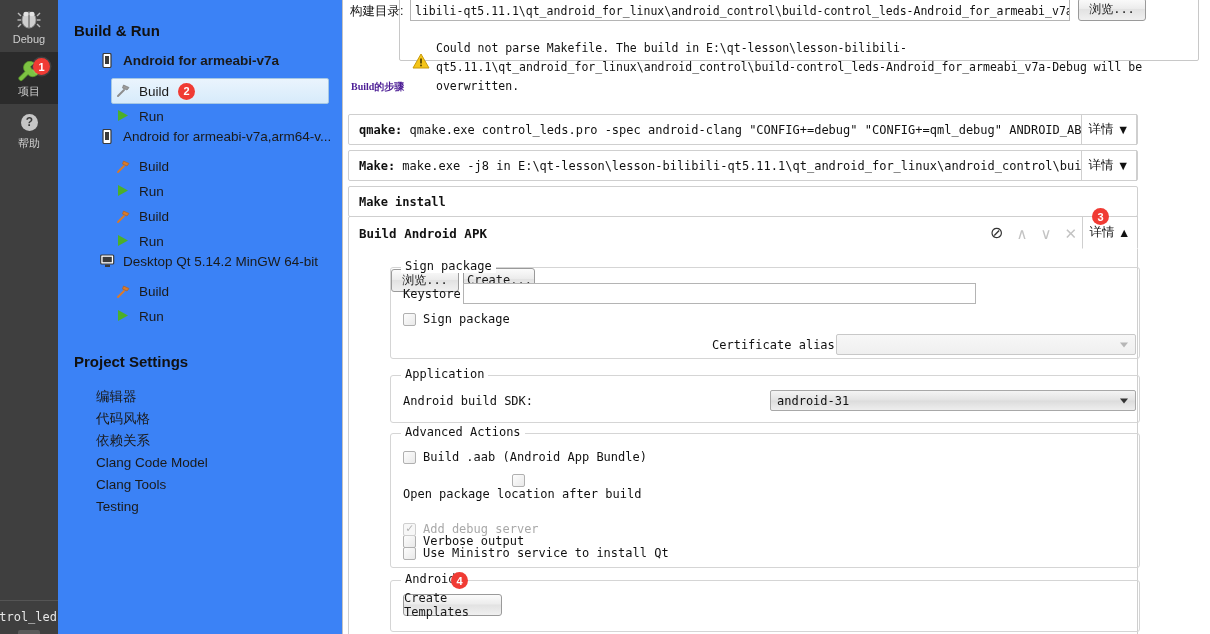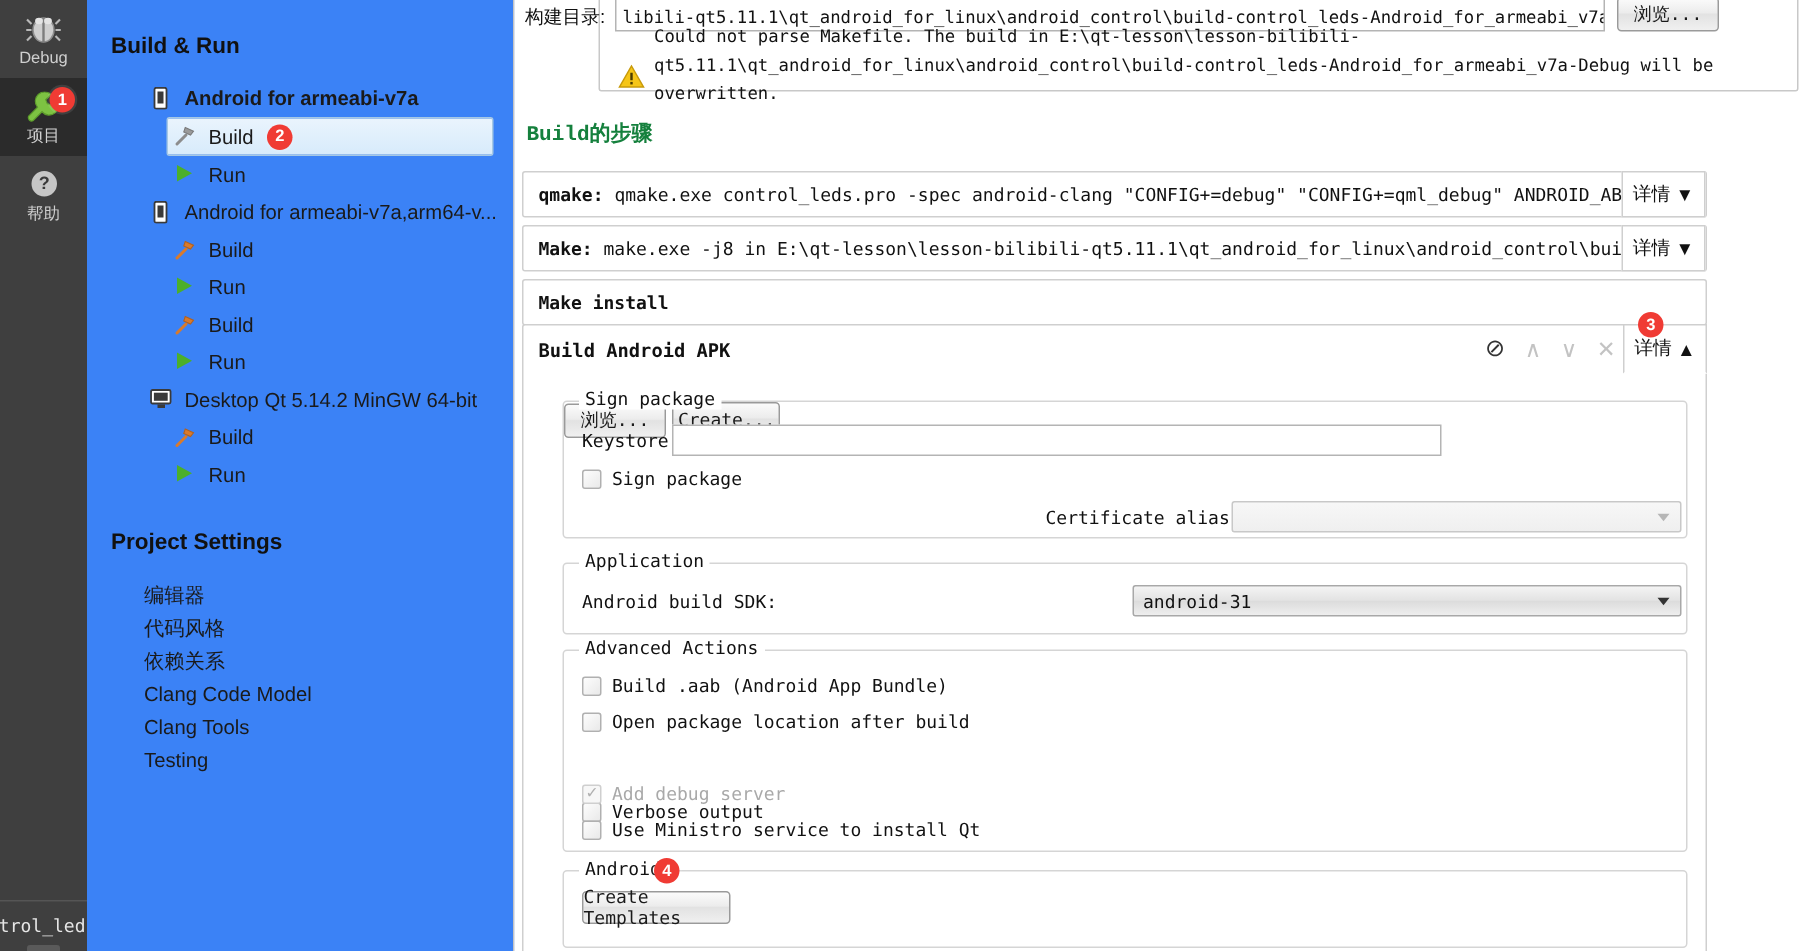--- a/index.html
+++ b/index.html
@@ -79,21 +79,21 @@
     overflow:hidden;
   }
   .tree-head {
     font-size: 15px; font-weight: bold; color:#111;
     margin: 0 0 14px 0;
     font-family:"Liberation Sans", sans-serif;
   }
   .tree-head.second { margin-top: 24px; margin-bottom: 16px; }
 
   .kit-row {
-    display:flex; align-items:center;
+    display:flex; 
     height:25px; padding-left:26px;
     font-size:13.5px; color:#1a1a1a;
     white-space:nowrap;
   }
   .kit-row.bold { font-weight:bold; }
   .child-row {
     display:flex; align-items:center;
     height:25px; margin-left:38px;
     font-size:13.5px; color:#1a1a1a;
     padding-left:4px;
@@ -156,35 +156,35 @@
     font-size:12px; color:#1a1a1a;
     display:inline-flex; align-items:center; justify-content:center;
     cursor:default;
   }
   .browse-top {
     position:absolute; left:678px; top:-5px;
     width:68px; height:23px;
   }
 
   .warnrow {
-    position:absolute; left:12px; top:68px;
-    display:flex; align-items:center;
+    position:absolute; left:12px; top:92px;
+    display:flex; align-items:flex-start;
     width:760px;
   }
   .warn-ico { width:18px; height:16px; margin-right:6px; margin-top:14px; flex:0 0 18px; }
   .warn-text {
     font-family:"DejaVu Sans Mono", monospace;
     font-size:11.5px; line-height:19px; color:#111;
     white-space:pre-wrap;
   }
 
   .sec-title {
     position:absolute; left:8px; top:80px;
-    font-size:14px; font-weight:bold; color:#15803d;
-    font-family:Liberation Mono, monospace;
+    font-size:10px; font-weight:bold; color:#4c1d95;
+    font-family:Liberation Serif, serif;
   }
 
   .step {
     position:absolute; left:5px;
     width:790px; height:31px;
     border:1px solid #cfcfcf; border-radius:2px;
     background:#fff;
     display:flex; align-items:center;
   }
   .step-text {
@@ -231,21 +231,21 @@
     border:1px solid #cfcfcf; border-bottom-color:#fff;
     background:#fff;
     display:flex; align-items:center; justify-content:center;
     font-size:12.5px; color:#111;
     font-family:"Liberation Sans", sans-serif;
     cursor:default;
   }
   .badge-apk { position:absolute; right:28px; top:-9px; width:17px; height:17px; z-index:5; }
 
   .group {
-    position:absolute; left:26px;
+    position:absolute; left:41px;
     width:750px;
     border:1px solid #d5d5d5; border-radius:3px;
   }
   .group-legend {
     position:absolute; left:10px; top:-9px;
     background:#fff; padding:0 4px;
     font-family:"DejaVu Sans Mono", monospace;
     font-size:12px; color:#111;
     white-space:nowrap;
   }
@@ -560,21 +560,21 @@
         </div>
       </div>
 
       <div class="group" style="top:216px; height:135px;">
         <span class="group-legend">Advanced Actions</span>
 
         <div class="cbrow" style="left:12px; top:16px;">
           <span class="cbox"></span>
           <span>Build .aab (Android App Bundle)</span>
         </div>
-        <div class="cbrow" style="left:12px; top:40px;">
+        <div class="cbrow" style="left:12px; top:40px;flex-direction:column;">
           <span class="cbox"></span>
           <span>Open package location after build</span>
         </div>
         <div class="cbrow" style="left:12px; top:64px;margin-top:36px;">
           <span class="cbox"></span>
           <span>Verbose output</span>
         </div>
         <div class="cbrow disabled" style="left:12px; top:88px;">
           <span class="cbox">
               <span class="tick">✓</span>

